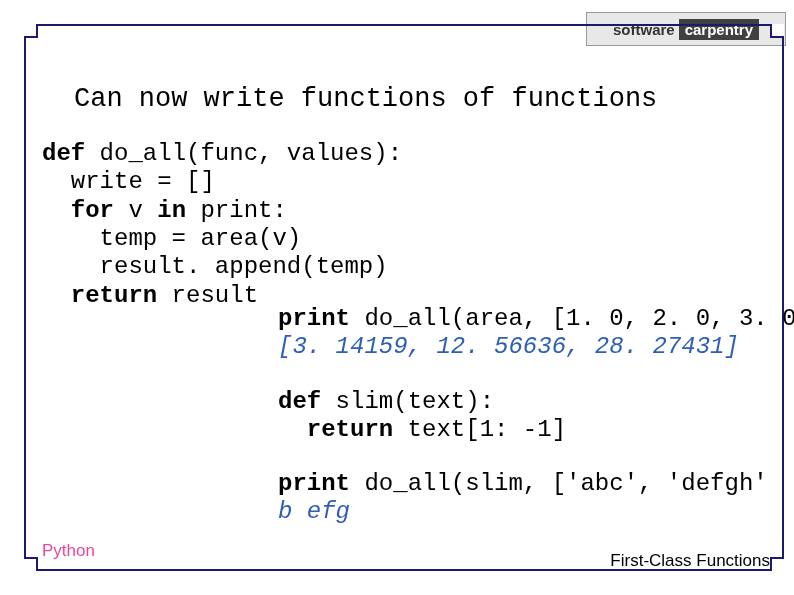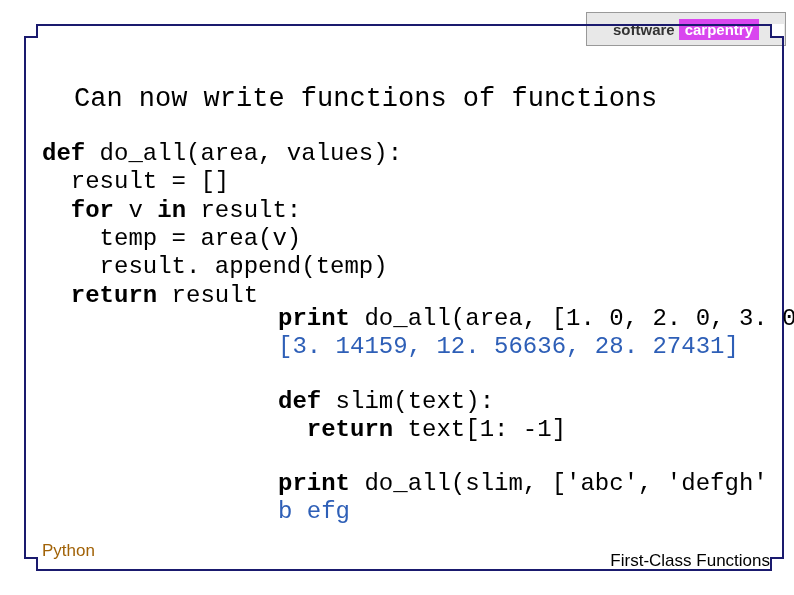--- a/index.html
+++ b/index.html
@@ -36,21 +36,21 @@
     width: 200px;
     height: 34px;
     background: #e8e8e8;
     border: 1px solid #999;
     display: flex;
     align-items: center;
     justify-content: center;
     font-size: 15px;
   }
   .logo-software { font-weight: bold; color: #333; }
-  .logo-carpentry { font-weight: bold; color: #fff; background: #d946ef; padding: 2px 6px; margin-left: 4px; }
+  .logo-carpentry { font-weight: bold; color: #fff; background: #404040; padding: 2px 6px; margin-left: 4px; }
   .heading {
     position: absolute;
     top: 84px;
     left: 74px;
     font-size: 27px;
     color: #000;
     font-family: Liberation Mono, monospace;
   }
   .code {
     position: absolute;
@@ -58,27 +58,27 @@
     font-size: 24px;
     line-height: 1.18;
     color: #000;
     white-space: pre;
   }
   .code1 { top: 140px; left: 42px; }
   .code2 { top: 305px; left: 278px; }
   .code3 { top: 388px; left: 278px; }
   .code4 { top: 470px; left: 278px; }
   .kw { font-weight: bold; }
-  .out { color: #2e5fb7; }
+  .out { font-style: italic; color: #2e5fb7; }
   .footer-left {
     position: absolute;
     bottom: 34px;
     left: 42px;
     font-size: 17px;
-    color: #a16207;
+    color: #ec4899;
   }
   .footer-right {
     position: absolute;
     bottom: 24px;
     right: 24px;
     font-size: 17px;
     color: #000;
   }
 </style>
 </head>
@@ -91,23 +91,23 @@
 
 <div class="slide-frame">
   <div class="corner tl"></div>
   <div class="corner tr"></div>
   <div class="corner bl"></div>
   <div class="corner br"></div>
 </div>
 
 <div class="heading">Can now write functions of functions</div>
 
-<div class="code code1"><span class="kw">def</span><span> do_all(area, values):</span>
-<span>  result = []</span>
-<span class="kw">  for</span><span> v </span><span class="kw">in</span><span> result:</span>
+<div class="code code1"><span class="kw">def</span><span> do_all(func, values):</span>
+<span>  write = []</span>
+<span class="kw">  for</span><span> v </span><span class="kw">in</span><span> print:</span>
 <span>    temp = area(v)</span>
 <span>    result. append(temp)</span>
 <span class="kw">  return</span><span> result</span></div>
 
 <div class="code code2"><span class="kw">print</span><span> do_all(area, [1. 0, 2. 0, 3. 0]</span>
 <span class="out">[3. 14159, 12. 56636, 28. 27431]</span></div>
 
 <div class="code code3"><span class="kw">def</span><span> slim(text):</span>
 <span class="kw">  return</span><span> text[1: -1]</span></div>
 

